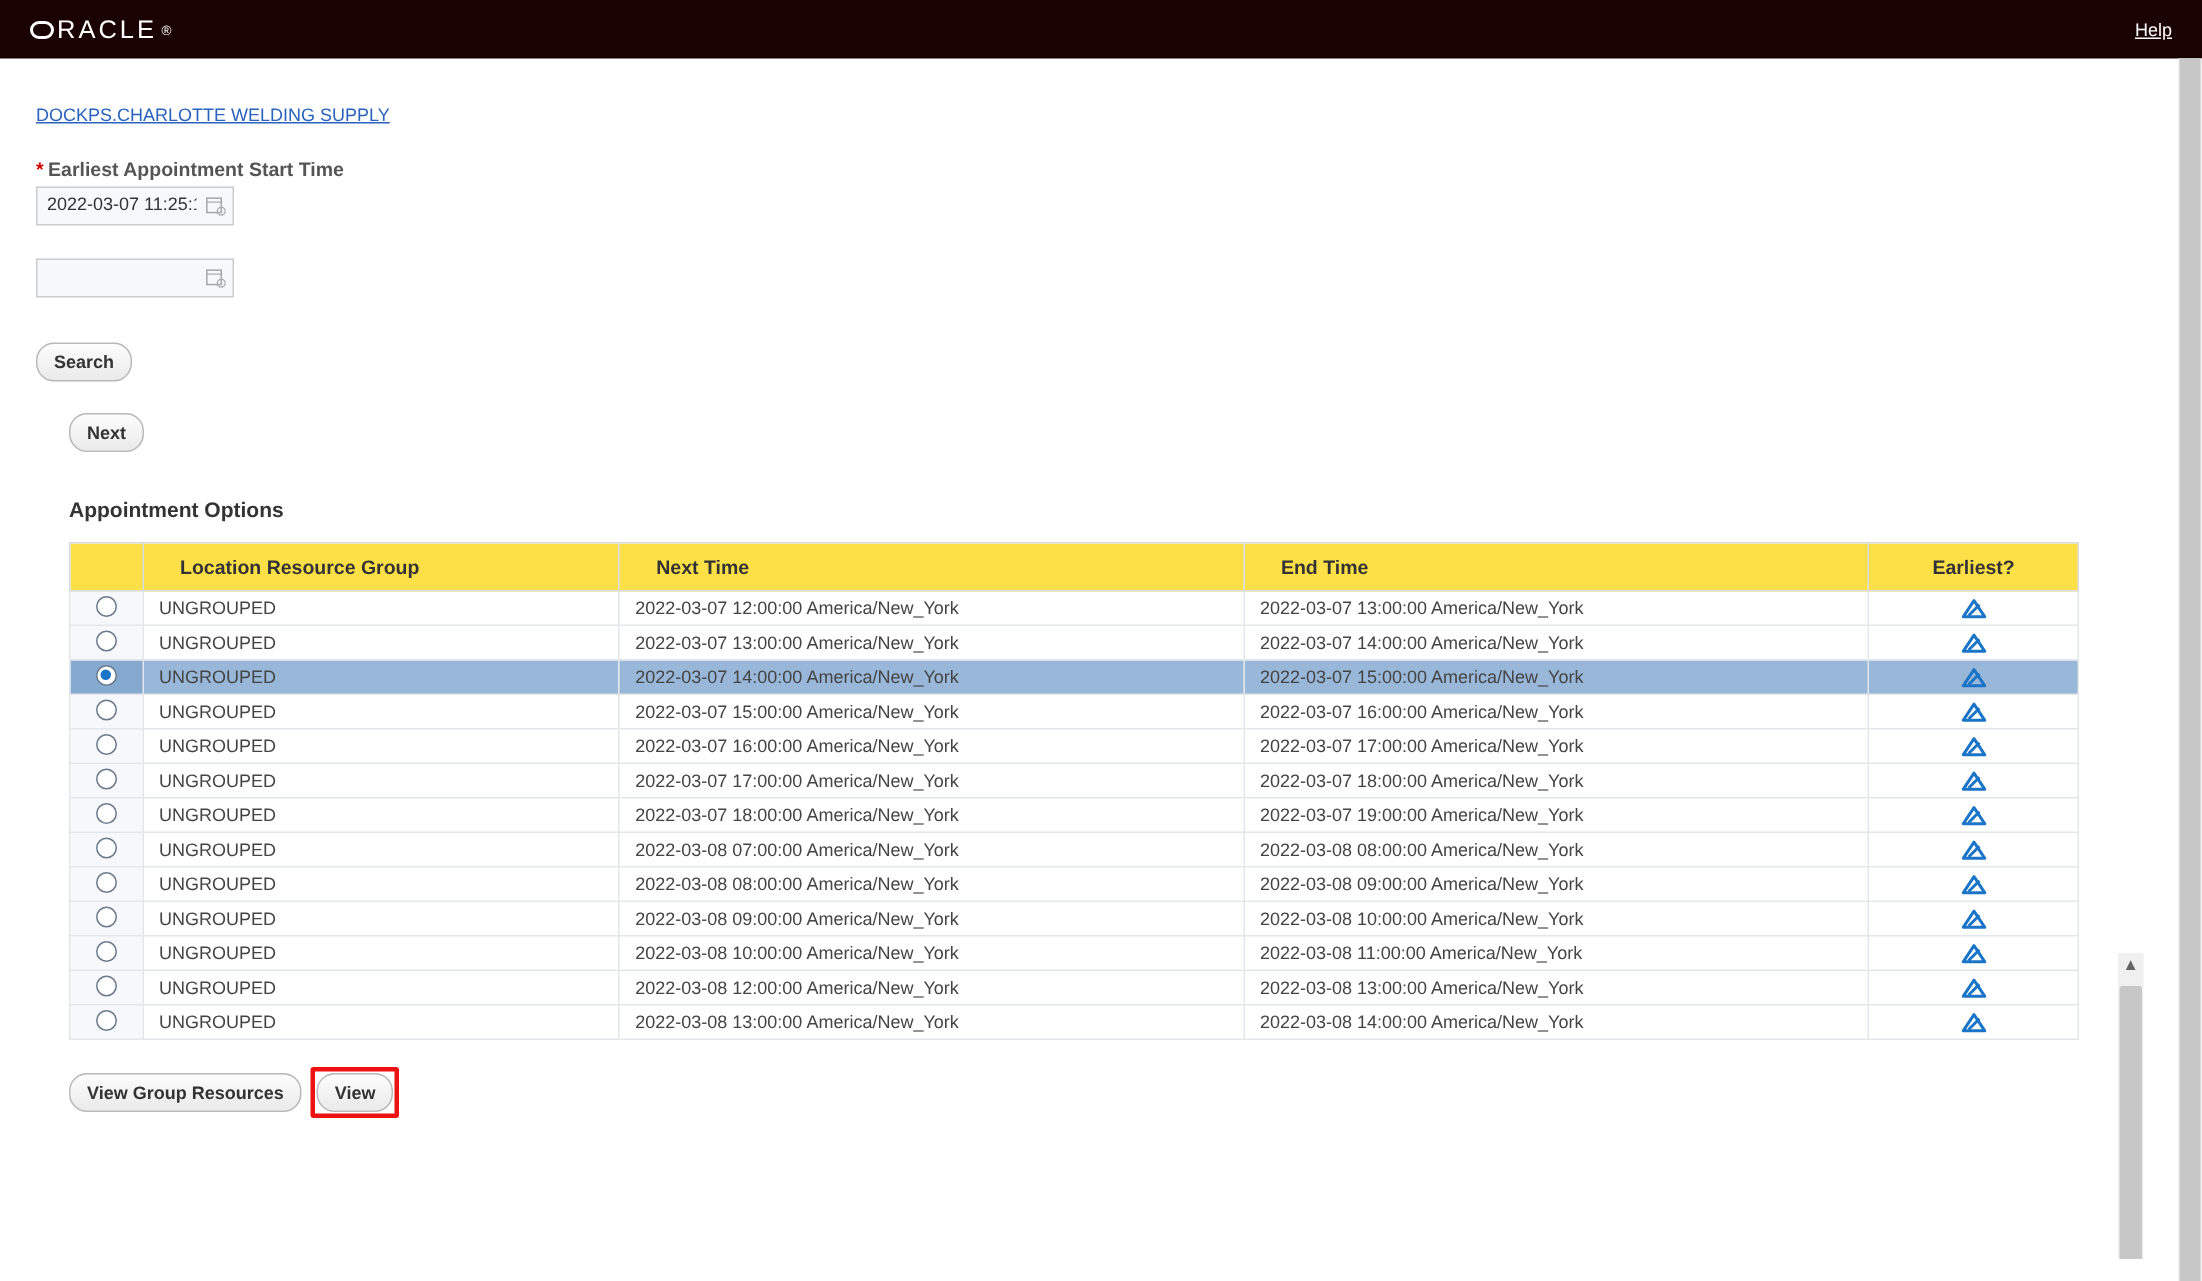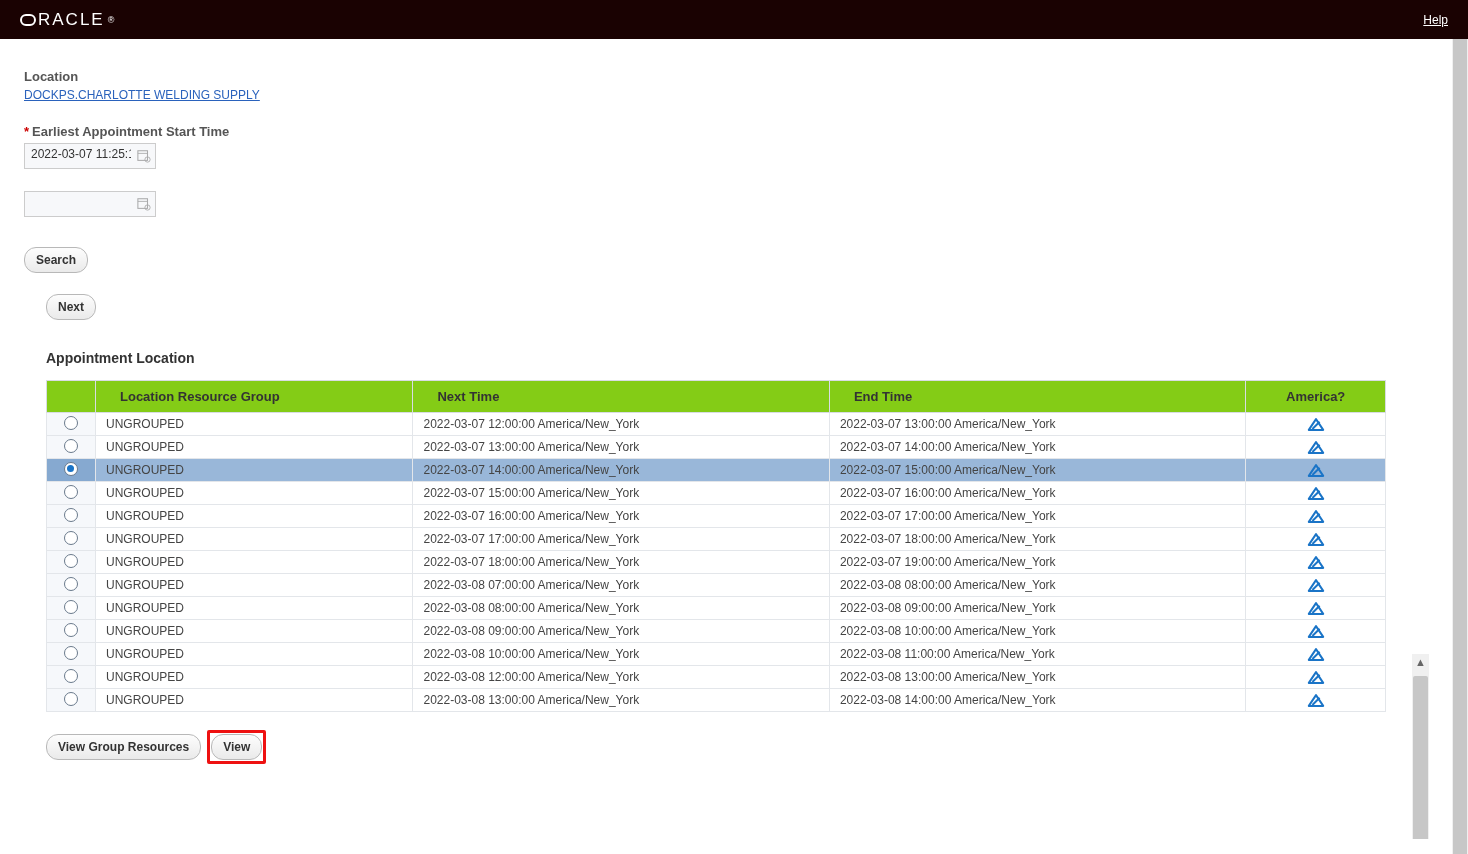--- a/index.html
+++ b/index.html
@@ -15,21 +15,21 @@
   .loc-link { color: #2a62bc; text-decoration: underline; font-size: 12px; }
   .date-input { border: 1px solid #ccc; background: #f7f8fa; padding: 0 24px 4px 6px; height: 26px; width: 132px; font-size: 12px; color: #333; position: relative; }
   .date-wrap { position: relative; display: inline-block; }
   .cal-icon { position: absolute; right: 5px; top: 50%; transform: translateY(-50%); width: 14px; height: 14px; opacity: 0.6; }
   .btn { background: linear-gradient(#fdfdfd,#eaeaea); border: 1px solid #b8b8b8; border-radius: 12px; padding: 5px 11px; font-size: 12px; font-weight: bold; color: #333; cursor: pointer; }
   .search-btn { margin-top: 8px; }
   .appt-section { margin-top: 21px; padding-left: 22px; padding-right: 22px; position: relative; }
   .next-btn { margin-bottom: 30px; }
   .section-title { font-weight: bold; font-size: 14px; color: #333; margin-bottom: 14px; }
   .appt-table { width: 1340px; border-collapse: collapse; font-size: 12px; }
-  .appt-table th { background: #84cc16; text-align: left; padding: 8px 24px; border: 1px solid #d8dce3; font-weight: bold; color: #333; font-size: 13px; }
+  .appt-table th { background: #fde047; text-align: left; padding: 8px 24px; border: 1px solid #d8dce3; font-weight: bold; color: #333; font-size: 13px; }
   .appt-table th.sel-col { width: 40px; }
   .appt-table th.grp-col { width: 320px; }
   .appt-table th.time-col { width: 420px; }
   .appt-table th.feas-col { width: 140px; text-align: center; }
   .appt-table td { border: 1px solid #e3e6ea; padding: 2px 10px; height: 23px; vertical-align: middle; color: #444; }
   .appt-table td.sel-cell { text-align: center; background: #f6f8fb; }
   .appt-table td.feas-cell { text-align: center; }
   .appt-table tr.selected td { background: #99b7d9; }
   .appt-table tr.selected td.sel-cell { background: #86a9d0; }
   .radio-outer { display:inline-block; width:14px; height:14px; border:1.5px solid #6a7a8c; border-radius:50%; position:relative; background:#fff; }
@@ -51,21 +51,20 @@
 <div class="top-banner">
   <span class="oracle-logo">
     <span class="o-shape"></span>RACLE<span style="font-size:9px;vertical-align:top;margin-left:2px;">®</span>
   </span>
   <a href="#" class="help-link">Help</a>
 </div>
 
 <div class="content-wrap">
 
   <div class="field-block">
-    <span class="field-label">Location</span>
     <a href="#" class="loc-link">DOCKPS.CHARLOTTE WELDING SUPPLY</a>
   </div>
 
   <div class="field-block">
     <span class="field-label"><span class="required-star">*</span><span>Earliest Appointment Start Time</span></span>
     <span class="date-wrap">
       <input type="text" class="date-input" value="2022-03-07 11:25:17" style="">
       <span class="cal-icon">
         <svg viewBox="0 0 16 16" width="14" height="14">
             <rect x="1" y="2" width="11" height="11" fill="none" stroke="#777" stroke-width="1.2"></rect>
@@ -87,30 +86,30 @@
           </svg>
       </span>
     </span>
   </div>
 
   <button class="btn search-btn">Search</button>
 
   <div class="appt-section">
     <button class="btn next-btn">Next</button>
 
-    <div class="section-title">Appointment Location</div>
+    <div class="section-title">Appointment Options</div>
 
     <table class="appt-table">
       <thead>
         <tr>
           <th class="sel-col"></th>
           <th class="grp-col">Location Resource Group</th>
           <th class="time-col">Next Time</th>
           <th class="time-col">End Time</th>
-          <th class="feas-col">America?</th>
+          <th class="feas-col">Earliest?</th>
         </tr>
       </thead>
       <tbody id="appt-body">
           <tr>
             <td class="sel-cell"><span class="radio-outer "></span></td>
             <td>UNGROUPED</td>
             <td>2022-03-07 12:00:00 America/New_York</td>
             <td>2022-03-07 13:00:00 America/New_York</td>
             <td class="feas-cell"><span class="feas-icon"><svg width="18" height="15" viewBox="0 0 20 16">
                   <path d="M2 14 L10 2 L18 14 Z" fill="none" stroke="#1a74c7" stroke-width="2.2" stroke-linejoin="round"></path>

